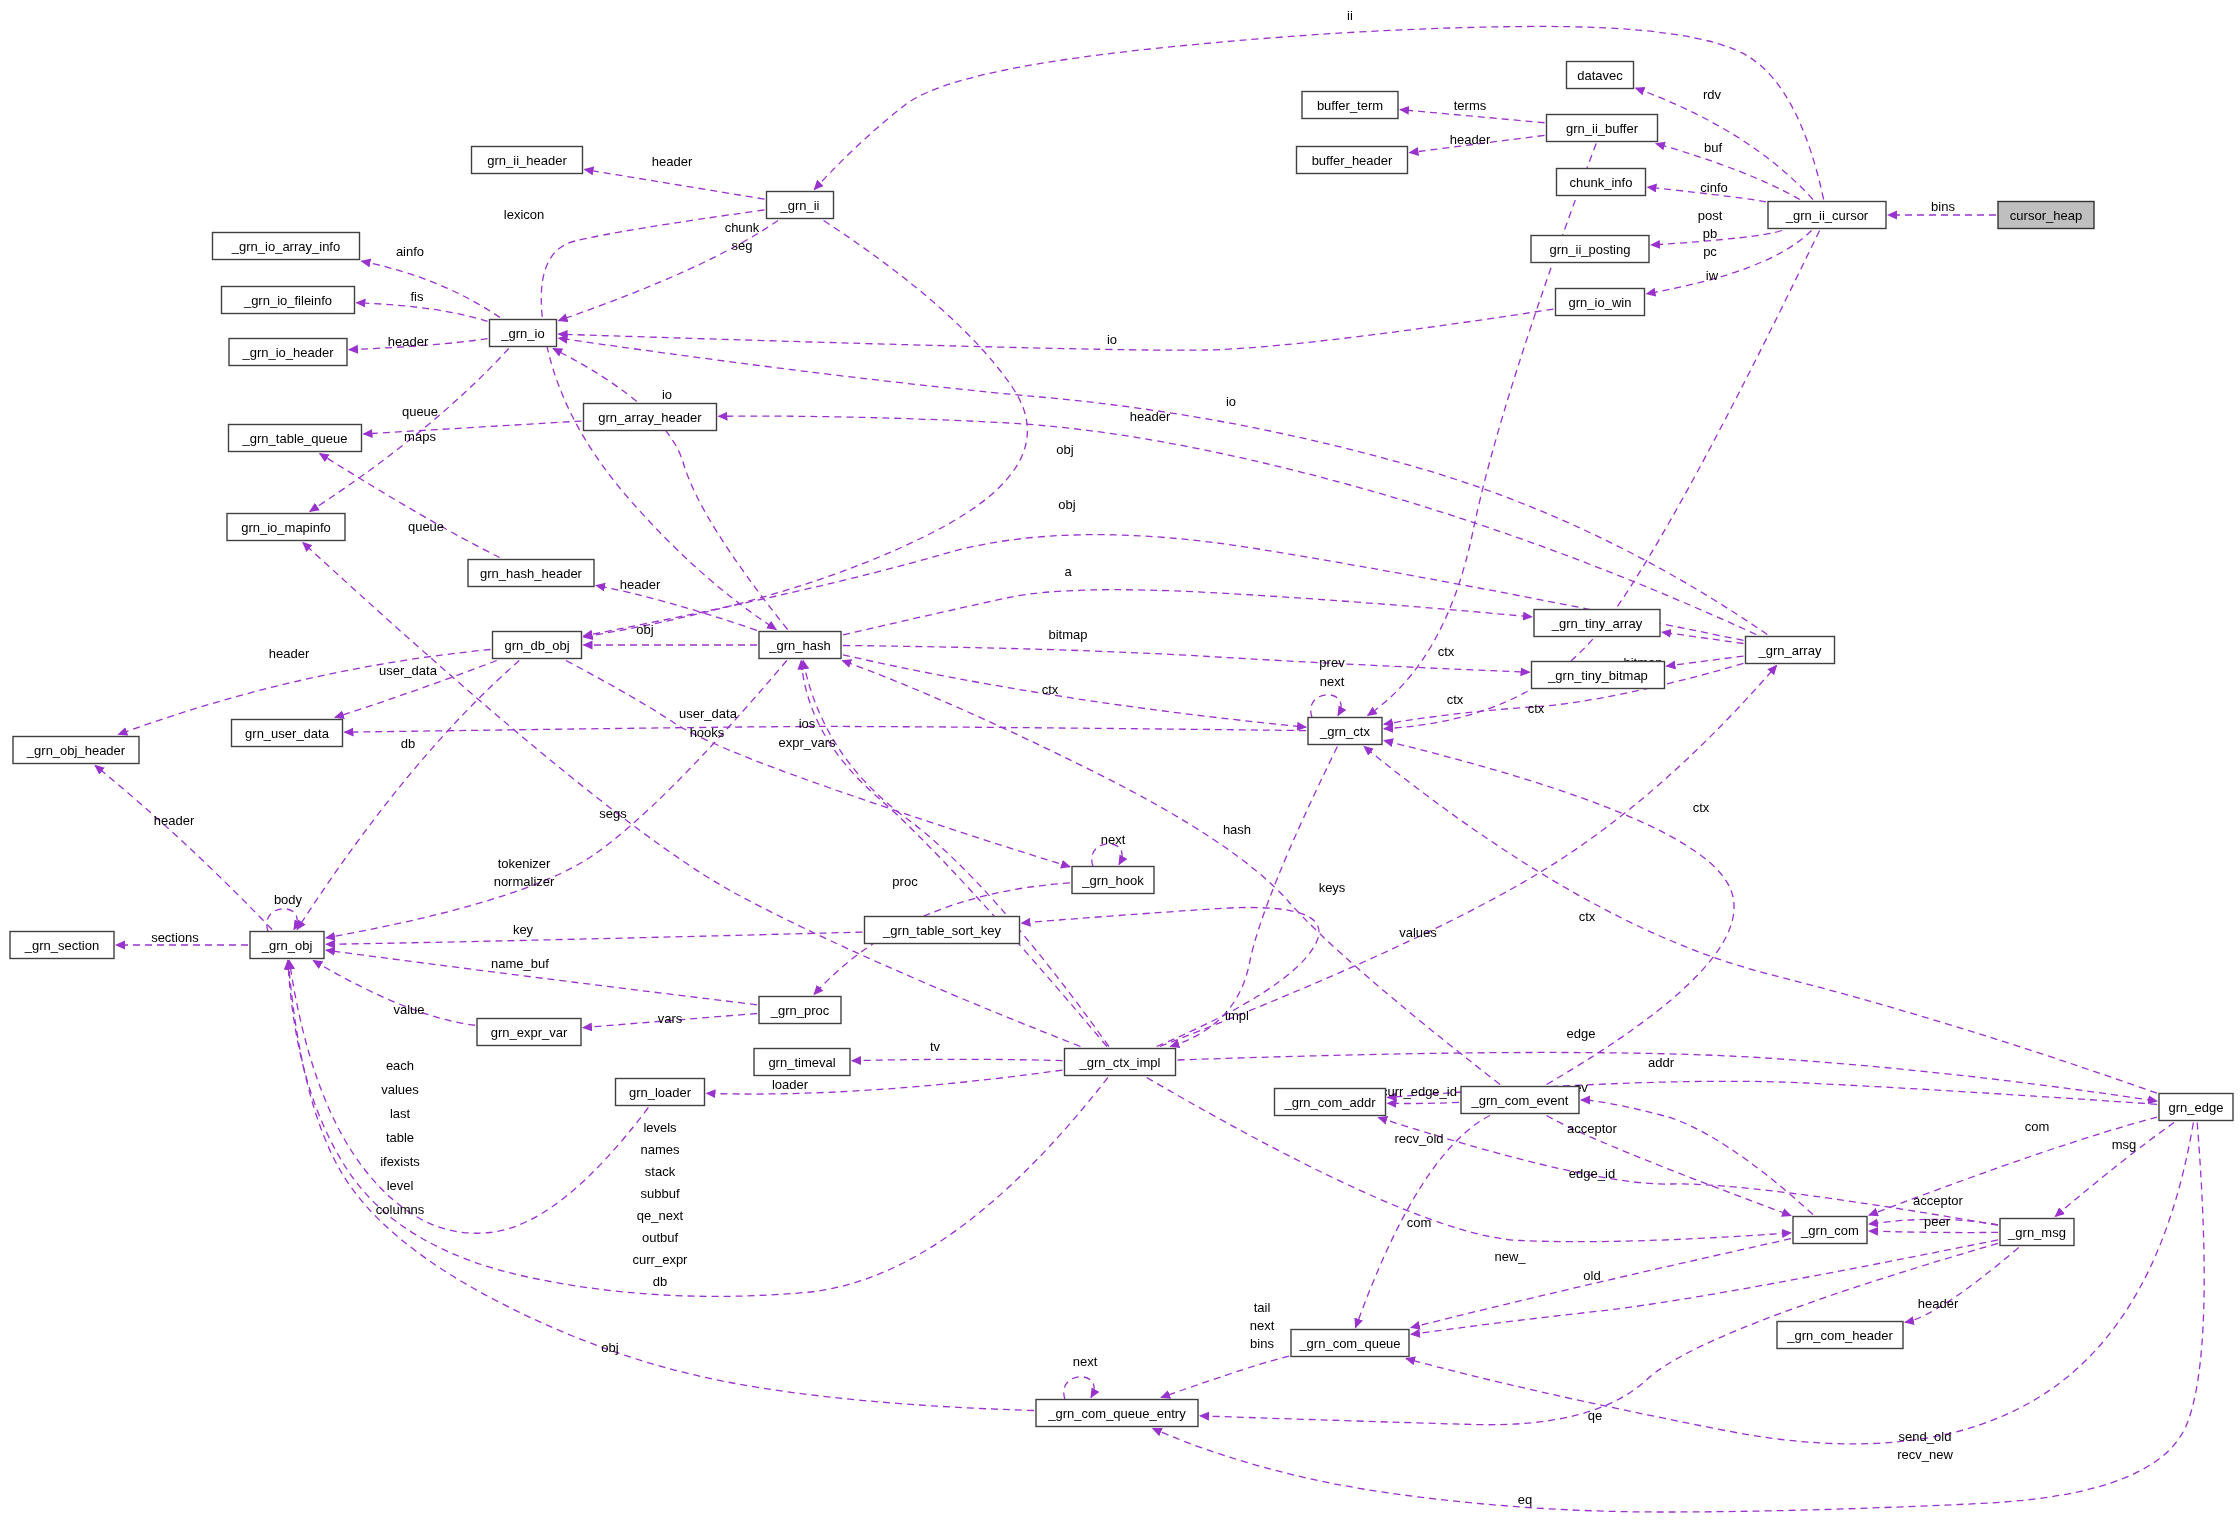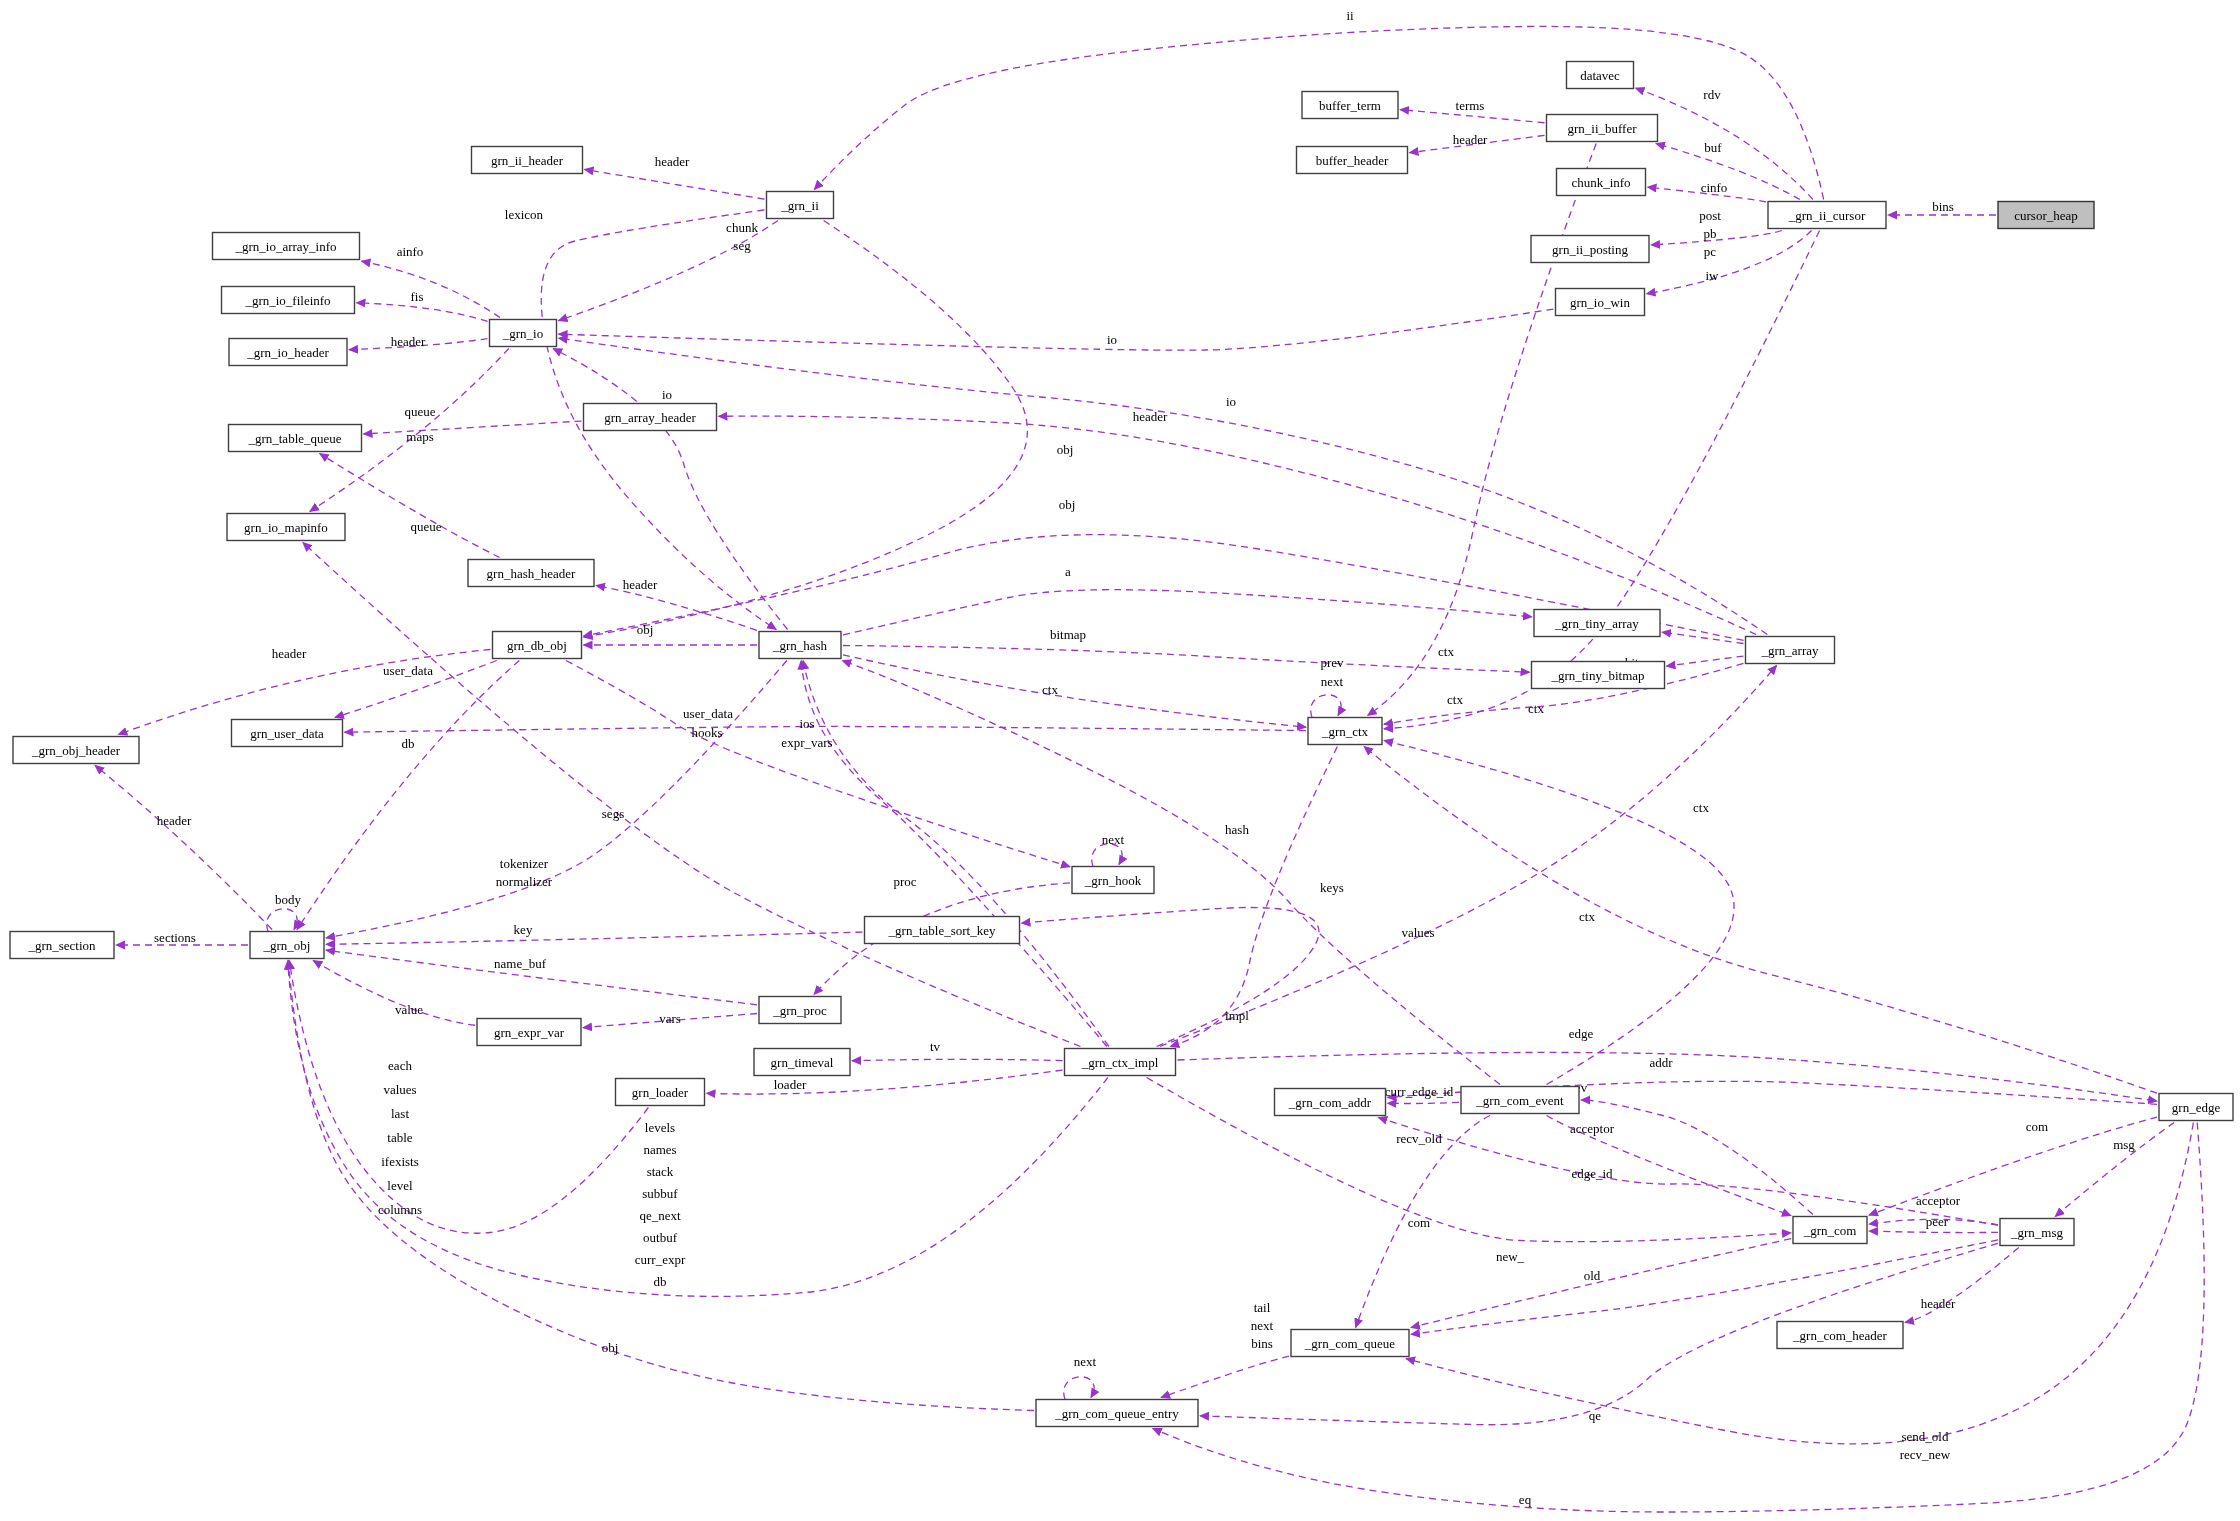--- a/index.html
+++ b/index.html
@@ -1,17 +1,17 @@
 <!DOCTYPE html>
 <html><head>
 <meta charset="utf-8">
 <style>
   html,body{margin:0;padding:0;background:#ffffff;}
   body{font-family:"Liberation Sans",sans-serif;}
-  #stage{position:relative;width:2240px;height:1521px;background:#ffffff;overflow:hidden;font-family:Liberation Serif, serif;}
+  #stage{position:relative;width:2240px;height:1521px;background:#ffffff;overflow:hidden;}
   svg{display:block;}
   .node-rect{fill:#ffffff;stroke:#404040;stroke-width:1.4;}
   .node-rect.hl{fill:#bfbfbf;stroke:#333333;}
   .node-label{font-size:13px;fill:#000000;text-anchor:middle;}
   .edge-path{fill:none;stroke-dasharray:7,5;stroke-width:1.3;}
   .edge-label{font-size:13px;fill:#000000;text-anchor:middle;}
 </style>
 </head>
 <body>
 

